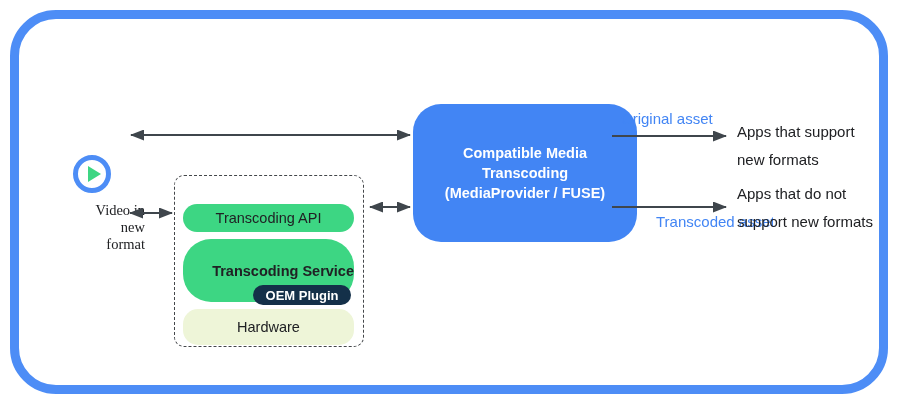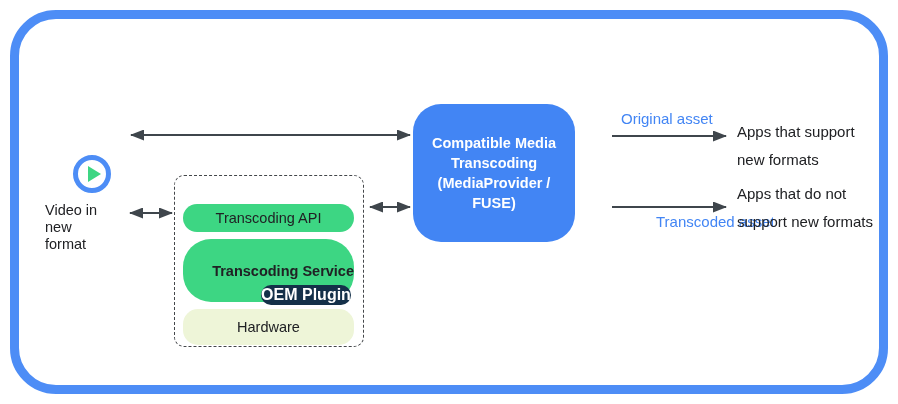--- a/index.html
+++ b/index.html
@@ -34,26 +34,27 @@
   }
   .play-tri {
     width: 0; height: 0;
     border-left: 13px solid var(--pill-green, #3dd683);
     border-top: 8px solid transparent;
     border-bottom: 8px solid transparent;
     margin-left: 4px;
   }
   .video-label {
     position: absolute;
-    left: 45px; top: 202px;
+    left: 65px; top: 202px;
     width: 80px;
-    text-align: left;
+    text-align: right;
     font-size: 14.5px;
     line-height: 17px;
     white-space: pre-line;
+    font-family: Liberation Serif, serif;
   }
   
   .mf-box {
     position: absolute;
     left: 174px; top: 175px;
     width: 190px; height: 172px;
     border: 1.5px dashed #44474a;
     border-radius: 10px;
     box-sizing: border-box;
     background: #ffffff;
@@ -83,38 +84,38 @@
   .pill-service {
     top: 63px; height: 63px;
     background: var(--pill-green, #3dd683);
     border-radius: 28px;
     font-weight: bold;
     justify-content: flex-end;
   }
   .pill-oem {
     position: absolute;
     right: 3px; bottom: -3px;
-    width: 90px; height: 20px;
+    width: 98px; height: 20px;
     background: var(--pill-navy, #143049);
     border-radius: 11px;
     color: #ffffff;
     font-weight: bold;
-    font-size: 16px;
+    font-size: 13px;
     display: flex; align-items: center; justify-content: center;
   }
   .pill-hw {
     top: 133px; height: 36px;
     background: var(--pill-cream, #eef5d8);
     border-radius: 15px;
   }
   
   .transcoder {
     position: absolute;
     left: 413px; top: 104px;
-    width: 162px; height: 138px;
+    width: 224px; height: 138px;
     background: var(--box-blue, #4285f4);
     border-radius: 28px;
     color: #ffffff;
     font-weight: bold;
     font-size: 14.5px;
     line-height: 20px;
     text-align: center;
     white-space: pre-line;
     display: flex; align-items: center; justify-content: center;
     box-sizing: border-box;

